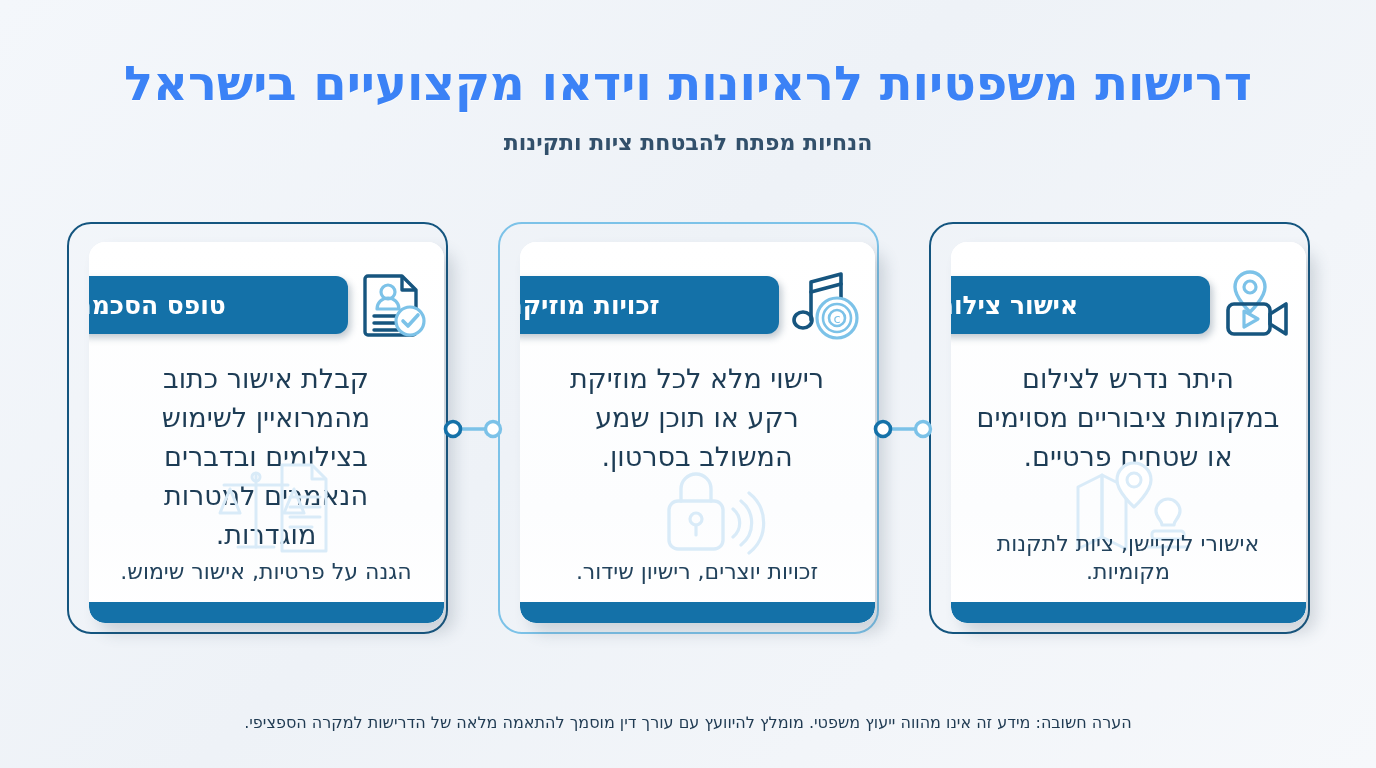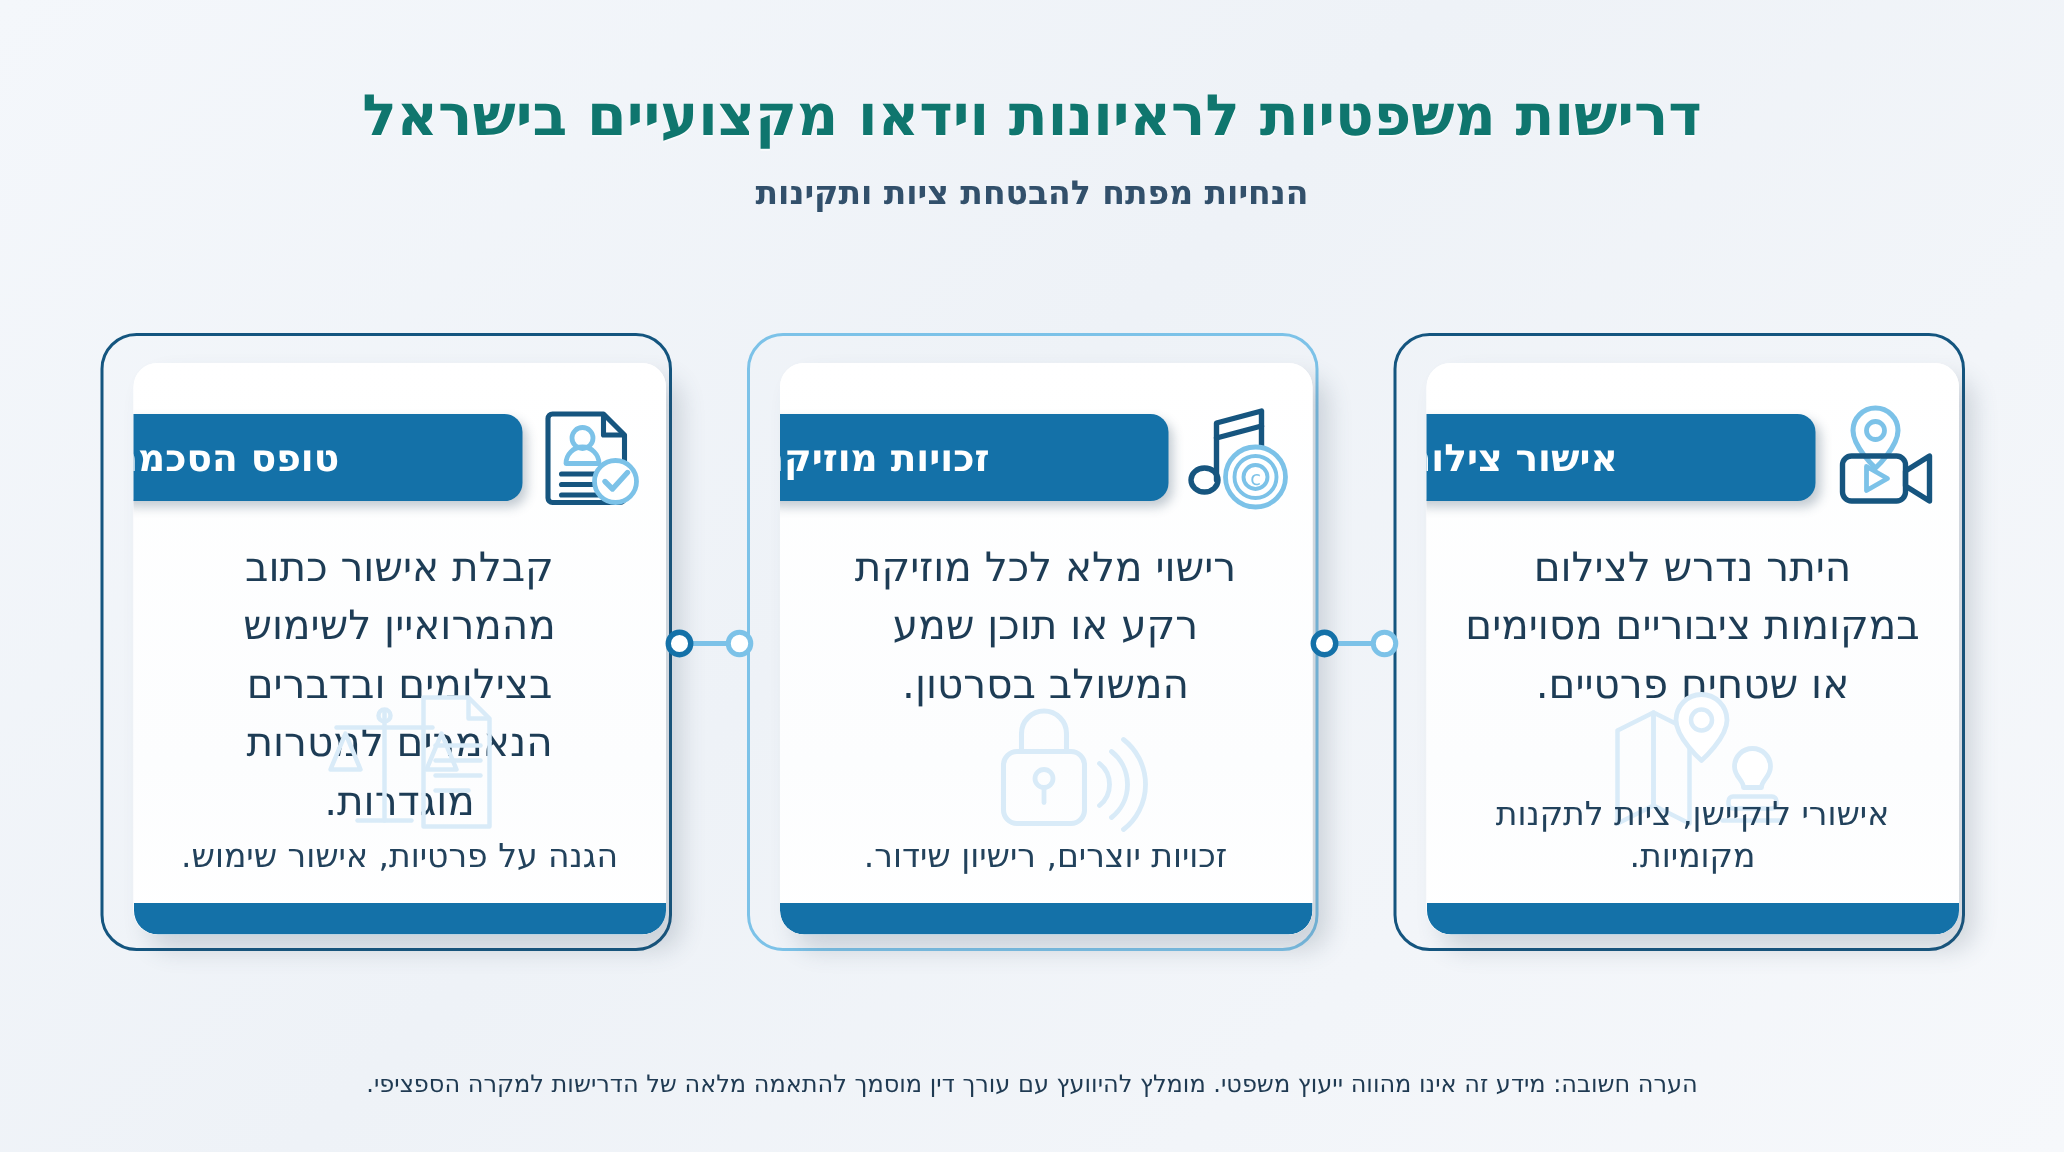--- a/index.html
+++ b/index.html
@@ -17,24 +17,24 @@
     position: relative;
   }
 
   
   .header {
     width: 100%;
     padding-top: 54px;
     text-align: center;
   }
   .page-title {
-    font-size: 38px;
+    font-size: 48px;
     font-weight: 700;
     letter-spacing: 0px;
-    color: #0f766e;
+    color: #3b82f6;
     line-height: 1.22;
     text-shadow: 0 1px 0 rgba(255,255,255,0.6);
   }
   .page-subtitle {
     margin-top: 16px;
     font-size: 22px;
     font-weight: 700;
     color: #32506b;
     line-height: 1.3;
   }

